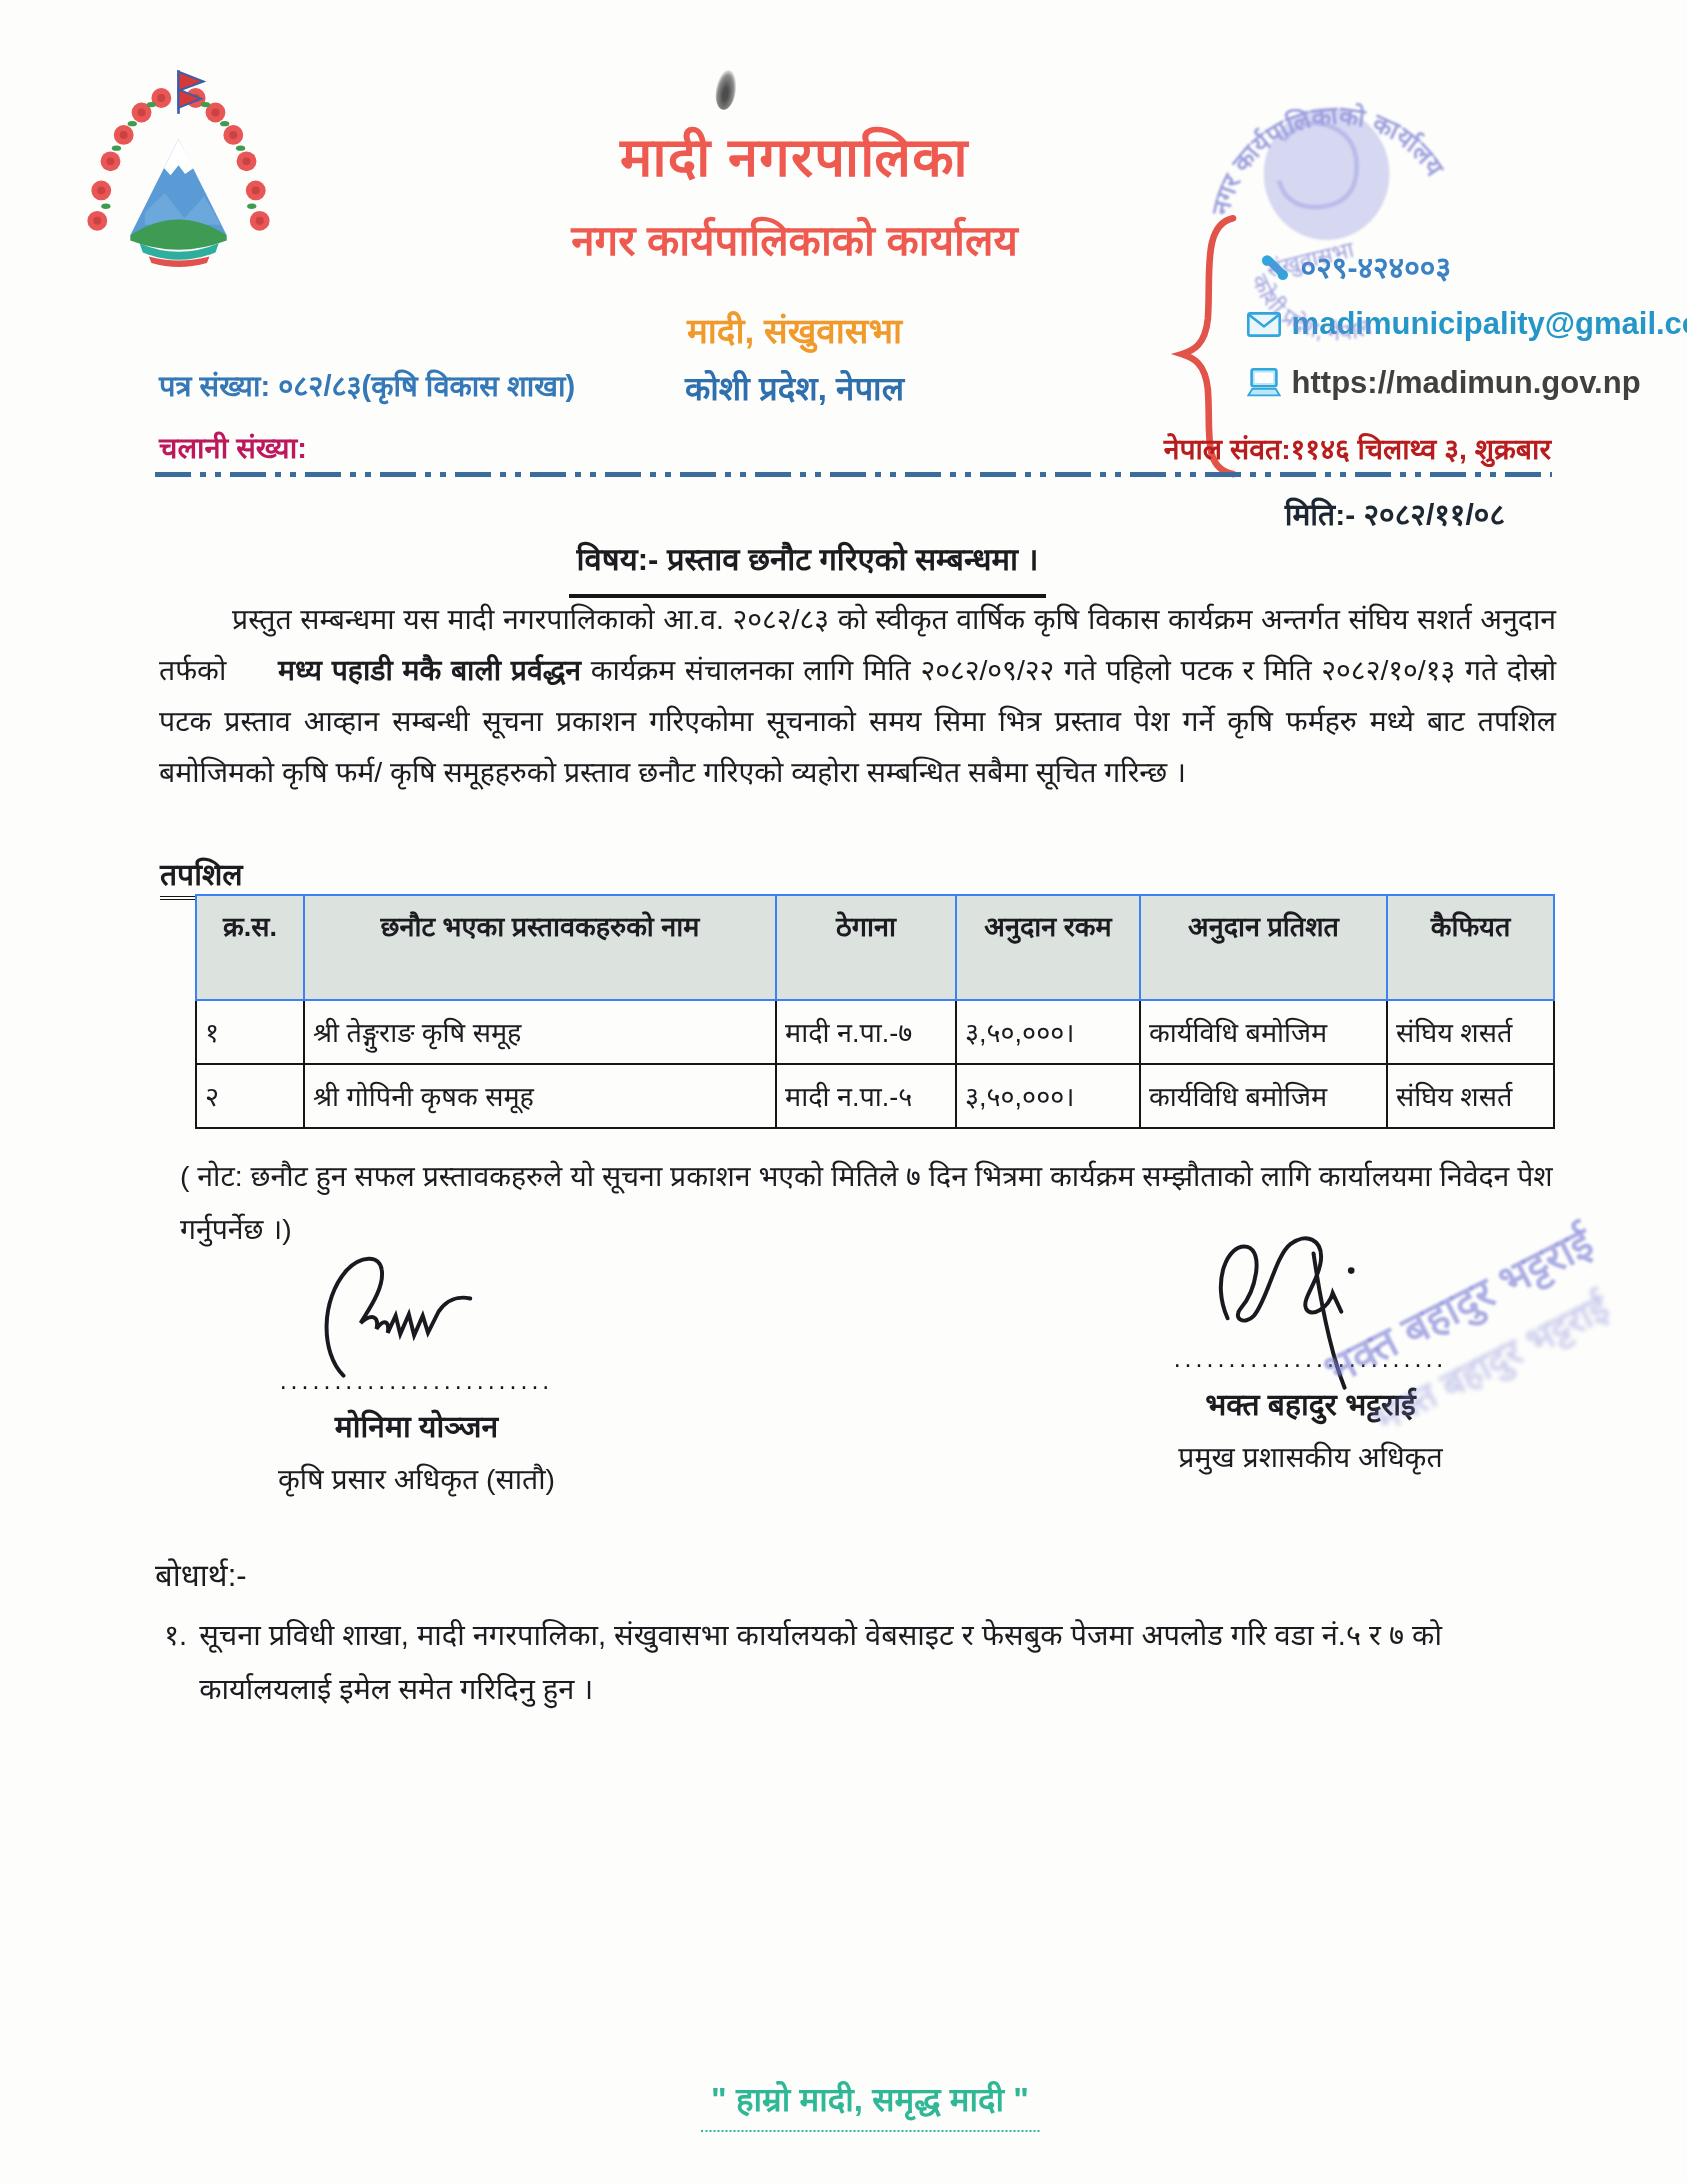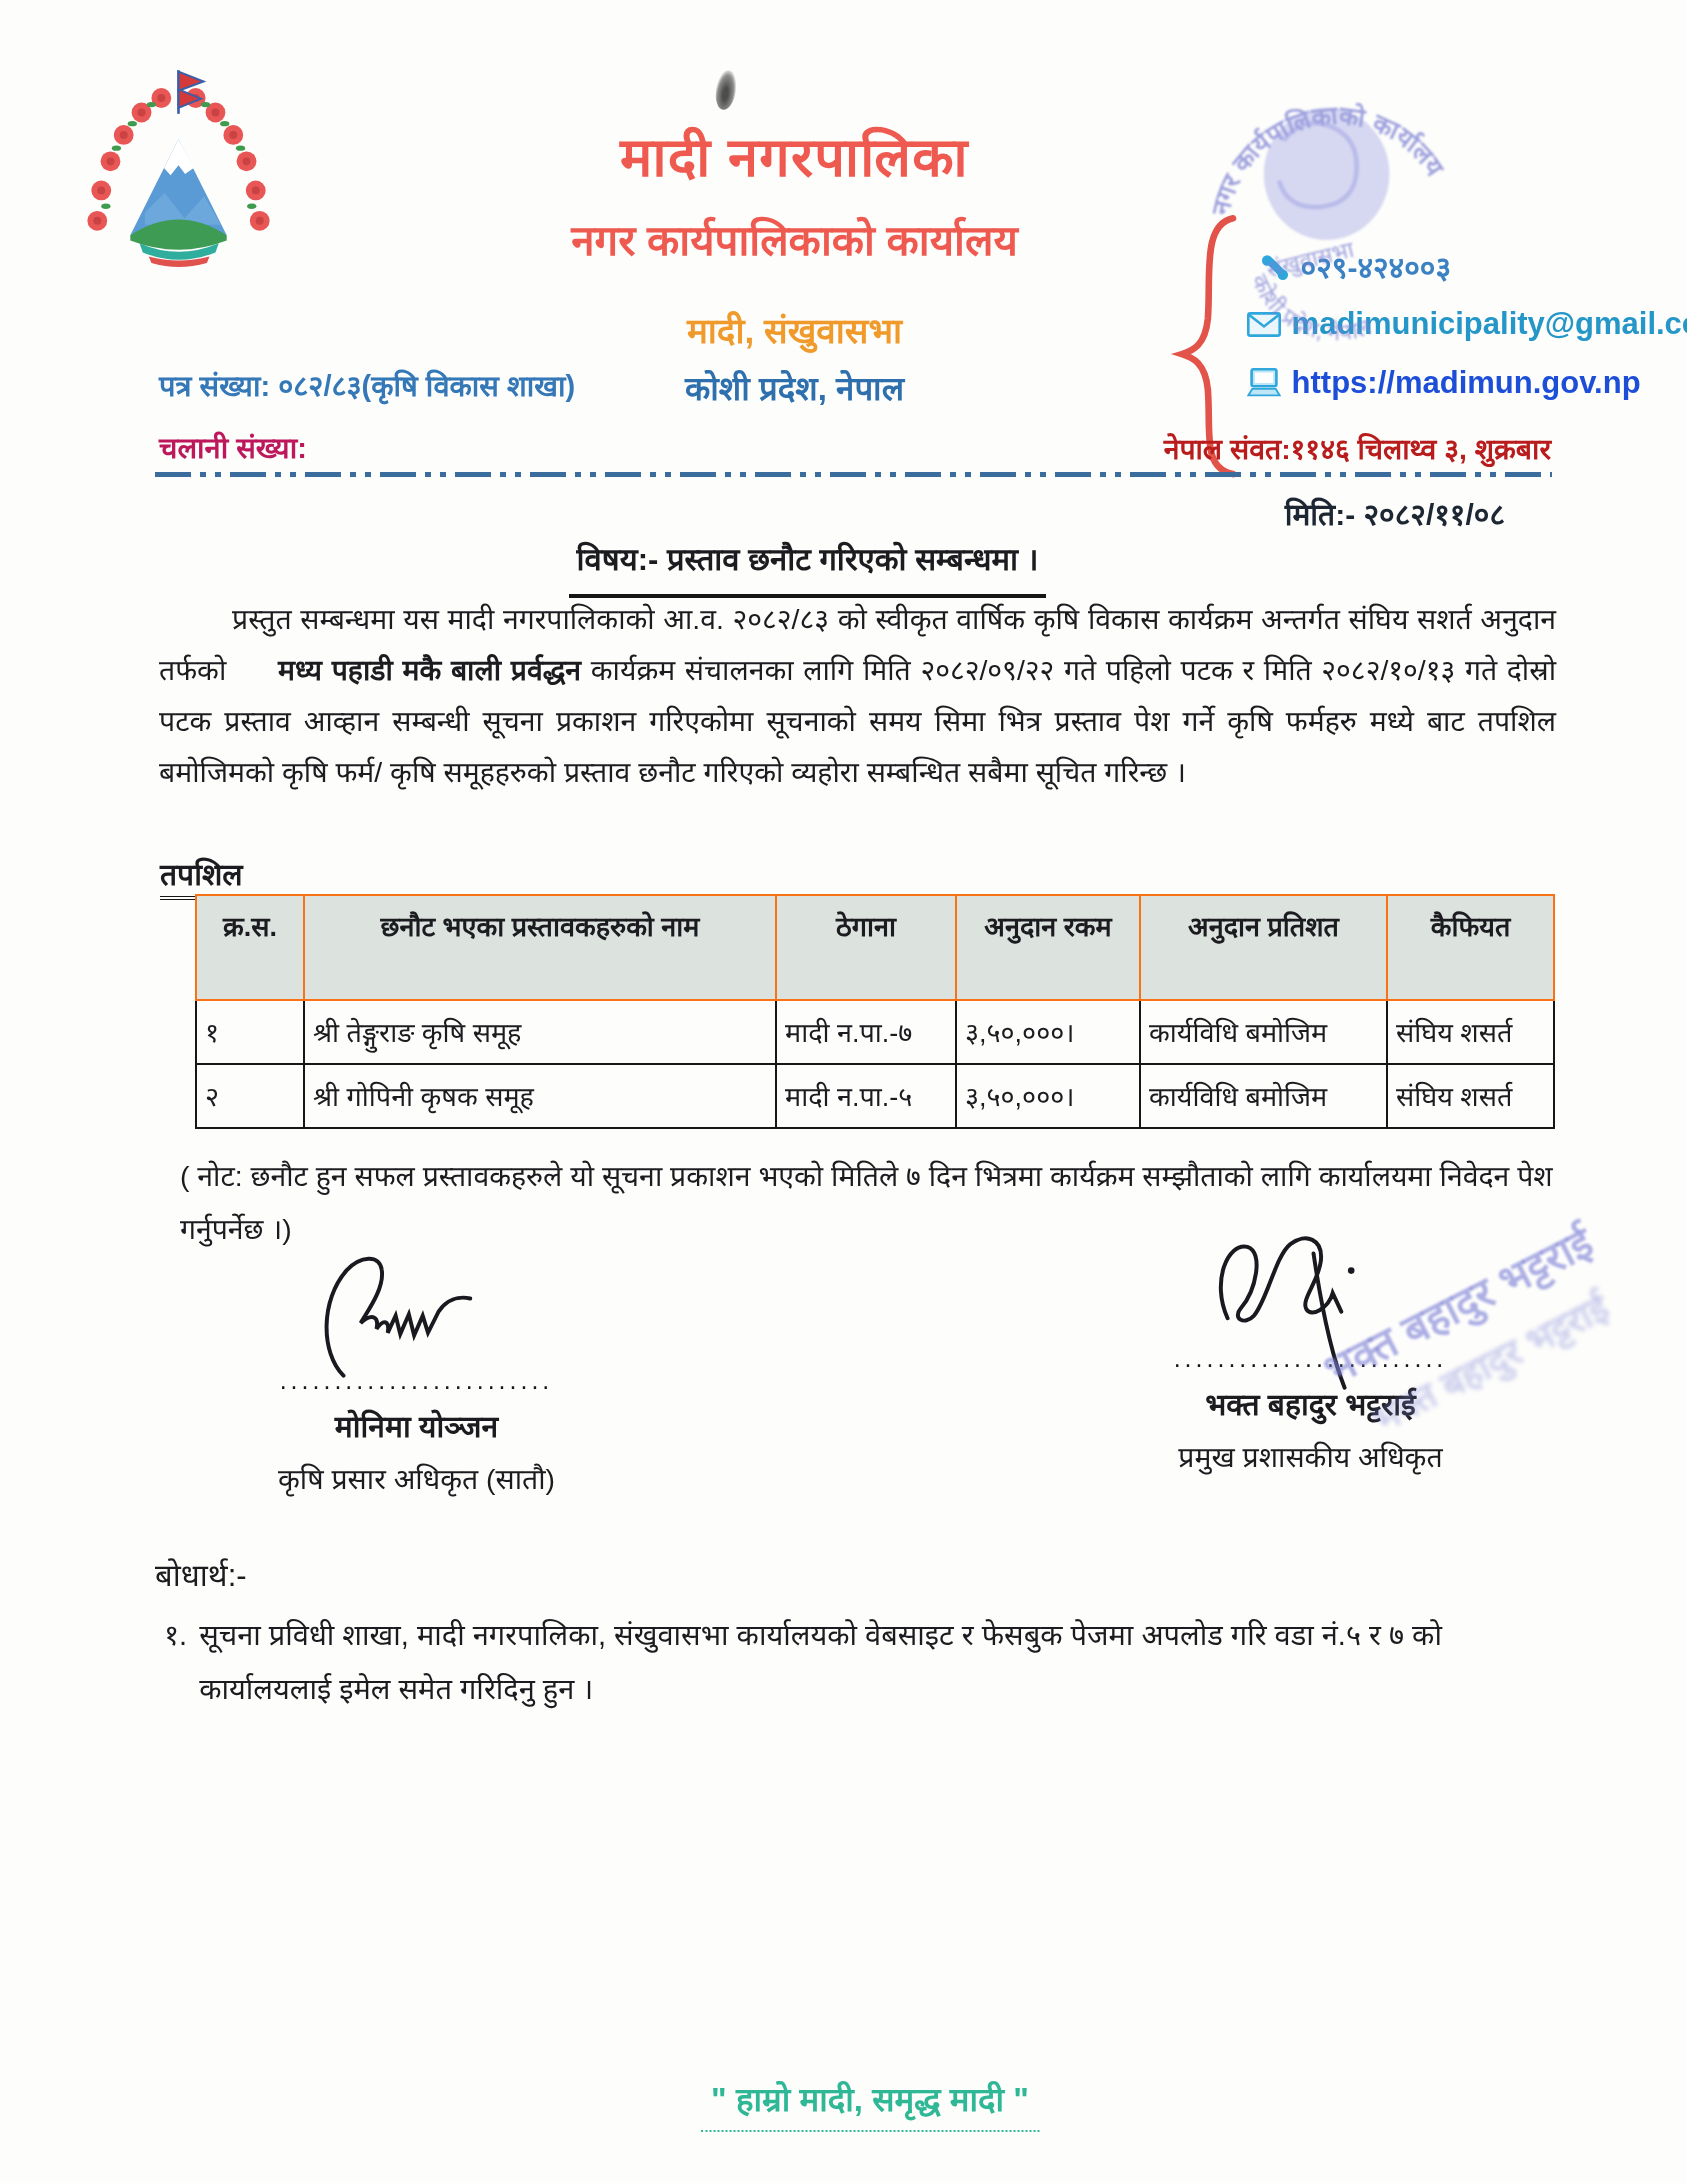--- a/index.html
+++ b/index.html
@@ -17,21 +17,21 @@
   .t1{top:118px;font-size:54px;font-weight:bold;color:#ef5a50;letter-spacing:1.3px;}
   .t2{top:210px;font-size:42px;font-weight:bold;color:#ef5a50;}
   .addr{top:306px;font-size:35px;font-weight:bold;color:#f09a2c;text-align:center;}
   .prov{top:365px;font-size:33px;font-weight:bold;color:#2e6fae;}
 
   
   .brace{left:1170px;top:213px;}
   .c-row{display:flex;align-items:center;gap:10.6px;z-index:2;}
   .c-phone{left:1260px;top:246px;font-size:30px;color:#3b82c4;font-weight:600;}
   .c-email{left:1247px;top:306px;font-size:31px;color:#2496c8;font-weight:600;}
-  .c-web{left:1247px;top:365px;font-size:31px;color:#1d4ed8;font-weight:600;}
+  .c-web{left:1247px;top:365px;font-size:31px;color:#404040;font-weight:600;}
 
   .stamp-round{left:1191px;top:78px;z-index:5;pointer-events:none;}
 
   
   .meta1{left:159px;top:365px;font-size:29px;color:#3478b8;font-weight:600;}
   .meta2{left:159px;top:427px;font-size:29px;color:#be185d;font-weight:600;}
   .sambat{right:136px;top:429px;font-size:28.4px;color:#b91c1c;font-weight:600;}
   .dashline{left:155px;top:472px;width:1397px;height:4.6px;
     background:repeating-linear-gradient(90deg,#3a6d9e 0 36px,transparent 36px 45px,
       #3a6d9e 45px 51px,transparent 51px 60px,#3a6d9e 60px 66px,transparent 66px 75px);}
@@ -45,21 +45,21 @@
   
   .body-par{left:159px;top:594px;width:1397px;font-size:28.4px;line-height:51px;
             text-align:justify;text-indent:73px;}
   .body-par b{font-weight:bold;margin-left:42px;}
 
   
   .tapasil{left:160px;top:853px;font-size:30px;font-weight:bold;
            border-bottom:4.6px double #161616;padding-bottom:2px;}
   table.detail{position:absolute;left:195px;top:894px;width:1358px;border-collapse:collapse;
                table-layout:fixed;font-size:27px;border:2.6px solid #111;}
-  table.detail th{background:#dce3df;border:2px solid #f97316;font-weight:bold;
+  table.detail th{background:#dce3df;border:2px solid #3b82f6;font-weight:bold;
                   height:91px;vertical-align:top;padding-top:10.6px;}
   table.detail td{border:2px solid #161616;height:57px;padding:2.6px 8px;vertical-align:middle;}
   td.c-num{padding-left:25px;}
   td.c-name{padding-left:38px;}
   td.c-addr,td.c-amt,td.c-pct,td.c-rem{padding-left:17px;}
 
   
   .note{left:180px;top:1150px;width:1383px;font-size:28.4px;line-height:53px;}
 
   

